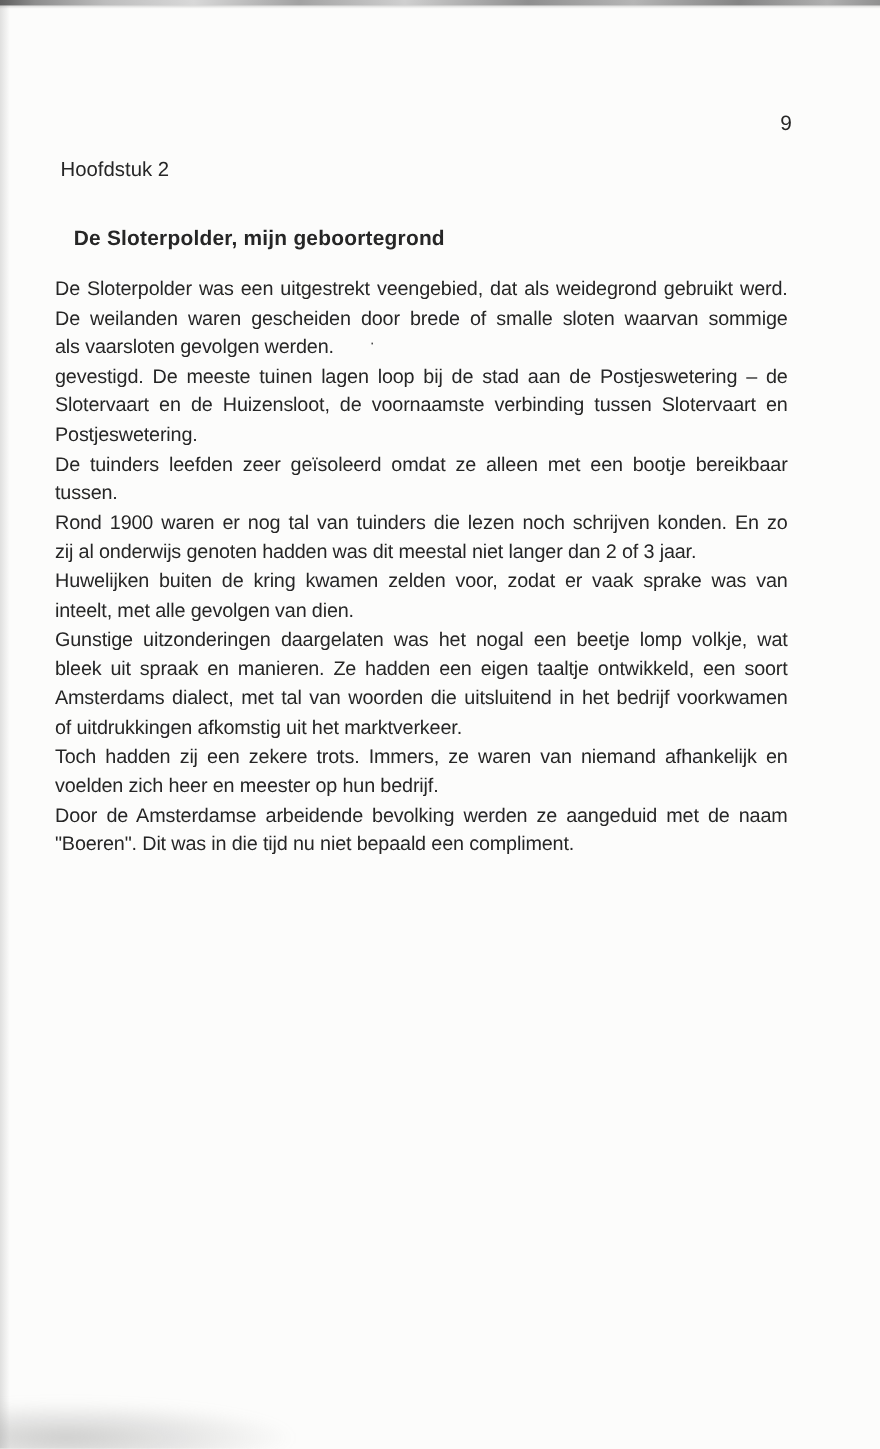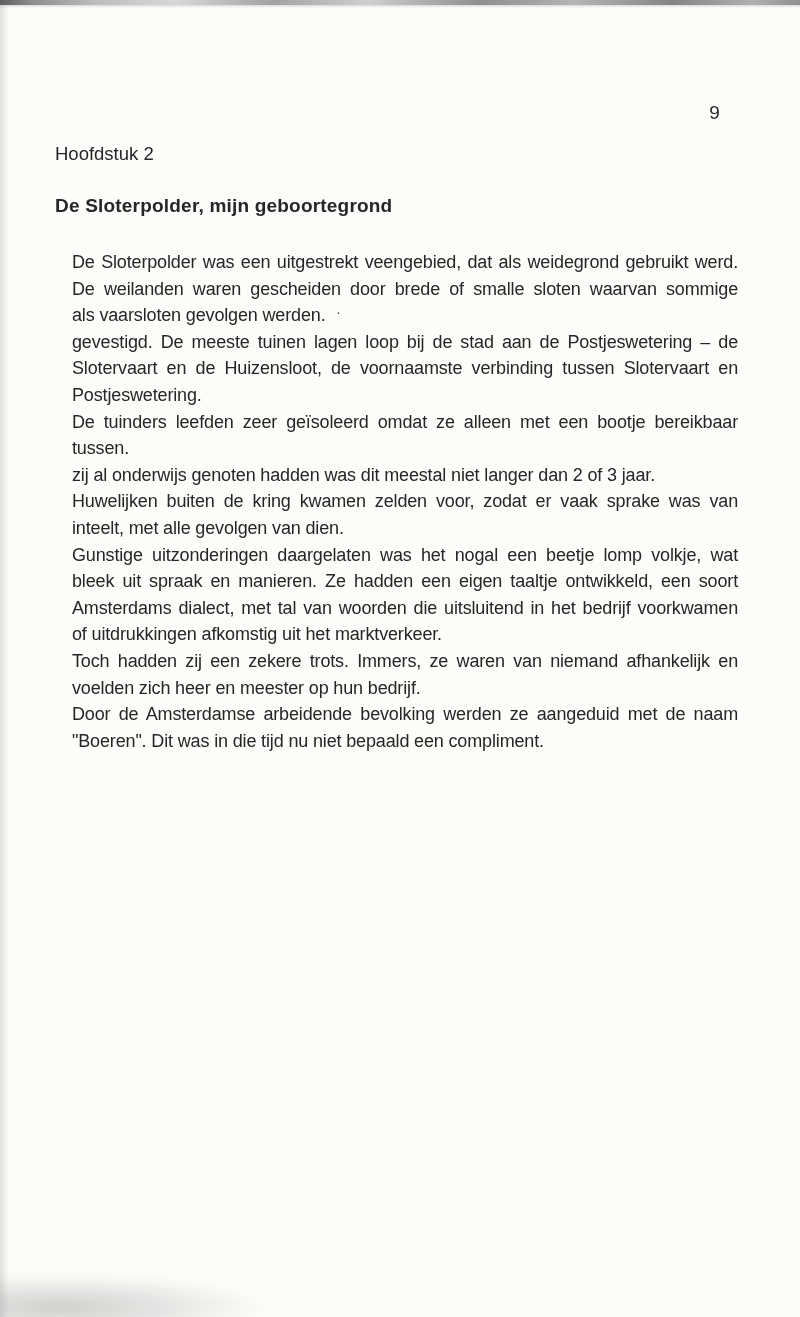--- a/index.html
+++ b/index.html
@@ -56,30 +56,30 @@
     position: absolute;
     top: 142px;
     left: 55px;
     font-size: 18.5px;
     line-height: 24px;
   }
   .chapter-heading {
     position: absolute;
     top: 194px;
     left: 55px;
-    margin: 0;
+    margin: 12px;
     font-size: 19px;
     font-weight: bold;
     letter-spacing: 0.2px;
     line-height: 24px;
   }
   .body-text {
     position: absolute;
     top: 249px;
-    left: 72px;
+    left: 50px;
     width: 666px;
   }
   .body-text .line {
     font-size: 18px;
     line-height: 26.6px;
     letter-spacing: -0.15px;
     text-align: justify;
     white-space: normal;
   }
   .body-text .line.j { text-align-last: justify; }
@@ -105,20 +105,21 @@
 
 <div class="body-text">
   <div class="line j">De Sloterpolder was een uitgestrekt veengebied, dat als weidegrond gebruikt werd.</div>
   <div class="line j">De weilanden waren gescheiden door brede of smalle sloten waarvan sommige</div>
   <div class="line l">als vaarsloten gevolgen werden.</div>
   <div class="line j">gevestigd. De meeste tuinen lagen loop bij de stad aan de Postjeswetering – de</div>
   <div class="line j">Slotervaart en de Huizensloot, de voornaamste verbinding tussen Slotervaart en</div>
   <div class="line l">Postjeswetering.</div>
   <div class="line j">De tuinders leefden zeer geïsoleerd omdat ze alleen met een bootje bereikbaar</div>
   <div class="line l">tussen.</div>
+  <div class="line j">Rond 1900 waren er nog tal van tuinders die lezen noch schrijven konden. En zo</div>
   <div class="line l">zij al onderwijs genoten hadden was dit meestal niet langer dan 2 of 3 jaar.</div>
   <div class="line j">Huwelijken buiten de kring kwamen zelden voor, zodat er vaak sprake was van</div>
   <div class="line l">inteelt, met alle gevolgen van dien.</div>
   <div class="line j">Gunstige uitzonderingen daargelaten was het nogal een beetje lomp volkje, wat</div>
   <div class="line j">bleek uit spraak en manieren. Ze hadden een eigen taaltje ontwikkeld, een soort</div>
   <div class="line j">Amsterdams dialect, met tal van woorden die uitsluitend in het bedrijf voorkwamen</div>
   <div class="line l">of uitdrukkingen afkomstig uit het marktverkeer.</div>
   <div class="line j">Toch hadden zij een zekere trots. Immers, ze waren van niemand afhankelijk en</div>
   <div class="line l">voelden zich heer en meester op hun bedrijf.</div>
   <div class="line j">Door de Amsterdamse arbeidende bevolking werden ze aangeduid met de naam</div>

